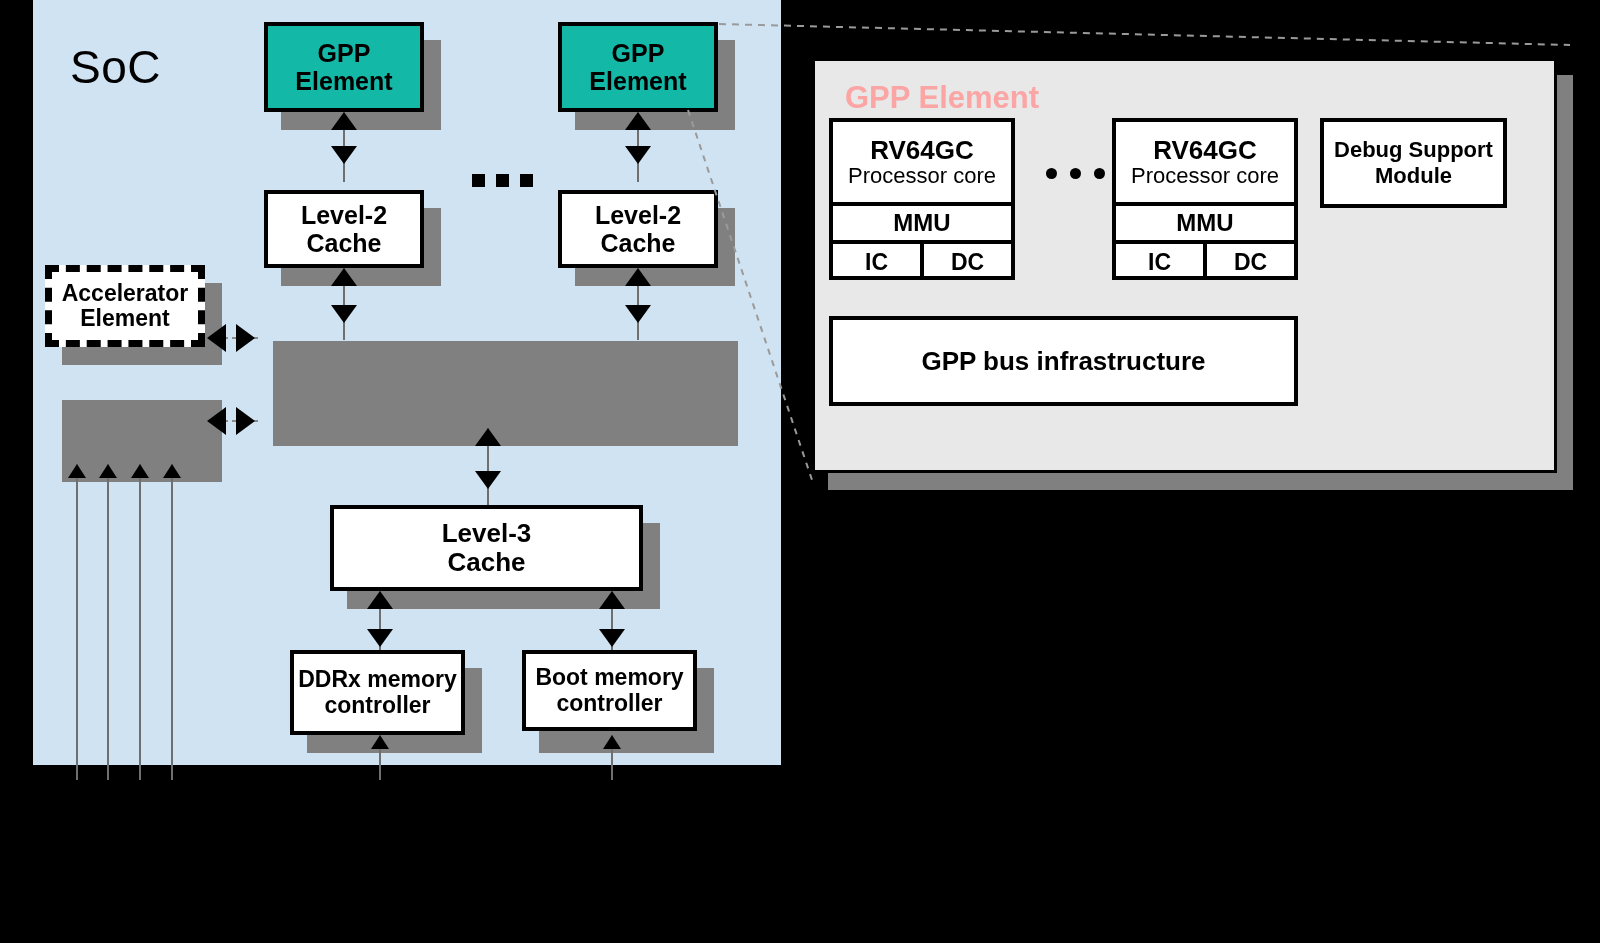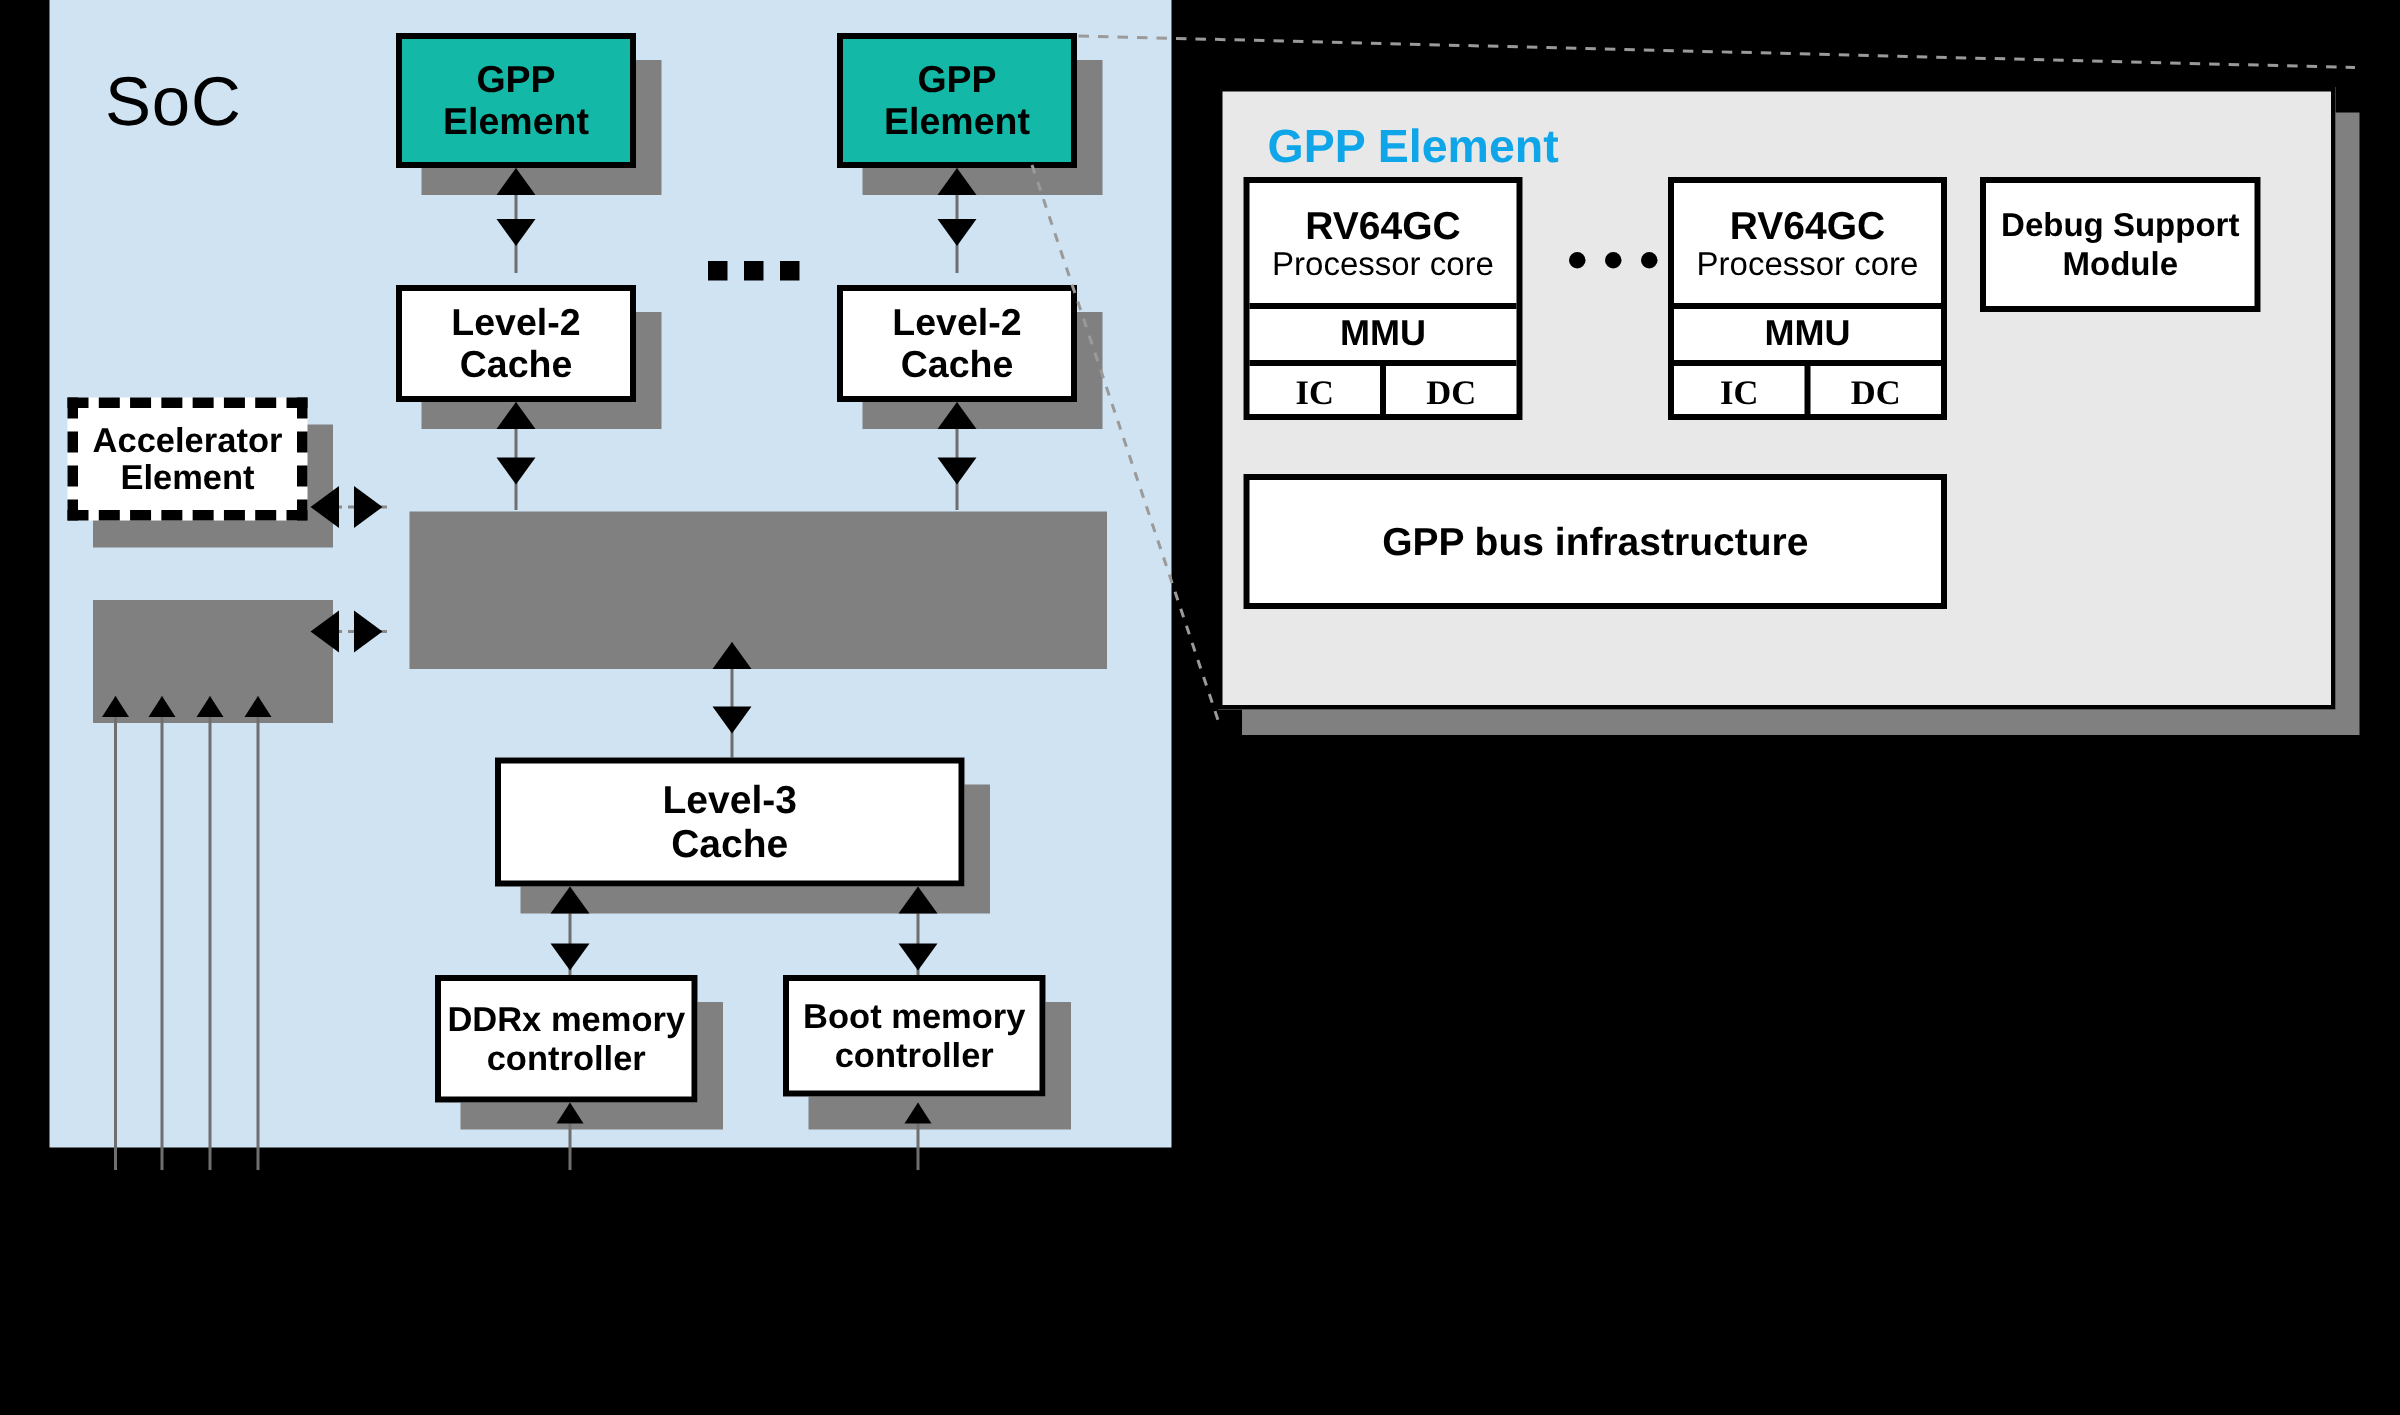--- a/index.html
+++ b/index.html
@@ -44,32 +44,32 @@
   
   .dashbox{position:absolute;box-sizing:border-box;background:#ffffff;
            border:7px dashed #000;display:flex;align-items:center;
            justify-content:center;text-align:center;z-index:2;color:#000;
            font-weight:bold;line-height:1.1;}
 
   
   #detail-shadow{position:absolute;background:#808080;z-index:1;}
   #detail-panel{position:absolute;background:#e8e8e8;border:3px solid #000;
                 box-sizing:border-box;z-index:2;}
-  #detail-title{position:absolute;color:#0ea5e9;font-weight:bold;z-index:3;}
+  #detail-title{position:absolute;color:#fca5a5;font-weight:bold;z-index:3;}
 
   .core-box{position:absolute;box-sizing:border-box;border:4px solid #000;
             background:#ffffff;z-index:3;}
   .core-top{box-sizing:border-box;height:80px;display:flex;flex-direction:column;
             align-items:center;justify-content:center;color:#000;}
   .core-top .t1{font-size:26px;font-weight:bold;line-height:1.05;text-align:center;}
   .core-top .t2{font-size:22px;font-weight:normal;line-height:1.05;}
   .core-mmu{box-sizing:border-box;height:38px;border-top:4px solid #000;
             display:flex;align-items:center;justify-content:center;
             font-size:24px;font-weight:bold;color:#000;}
-  .core-caches{box-sizing:border-box;height:40px;border-top:4px solid #000;display:flex;font-family:Liberation Serif, serif;}
+  .core-caches{box-sizing:border-box;height:40px;border-top:4px solid #000;display:flex;}
   .core-caches > div{flex:1;display:flex;align-items:center;justify-content:center;
                      font-size:23px;font-weight:bold;color:#000;}
   .core-caches > div + div{border-left:4px solid #000;}
 
   .sidebox{position:absolute;box-sizing:border-box;border:4px solid #000;
            background:#fff;display:flex;align-items:center;justify-content:center;
            text-align:center;font-weight:bold;color:#000;font-size:22px;line-height:1.18;z-index:3;}
 
   
   .ext-label{position:absolute;color:#000000;font-weight:bold;font-size:25px;

